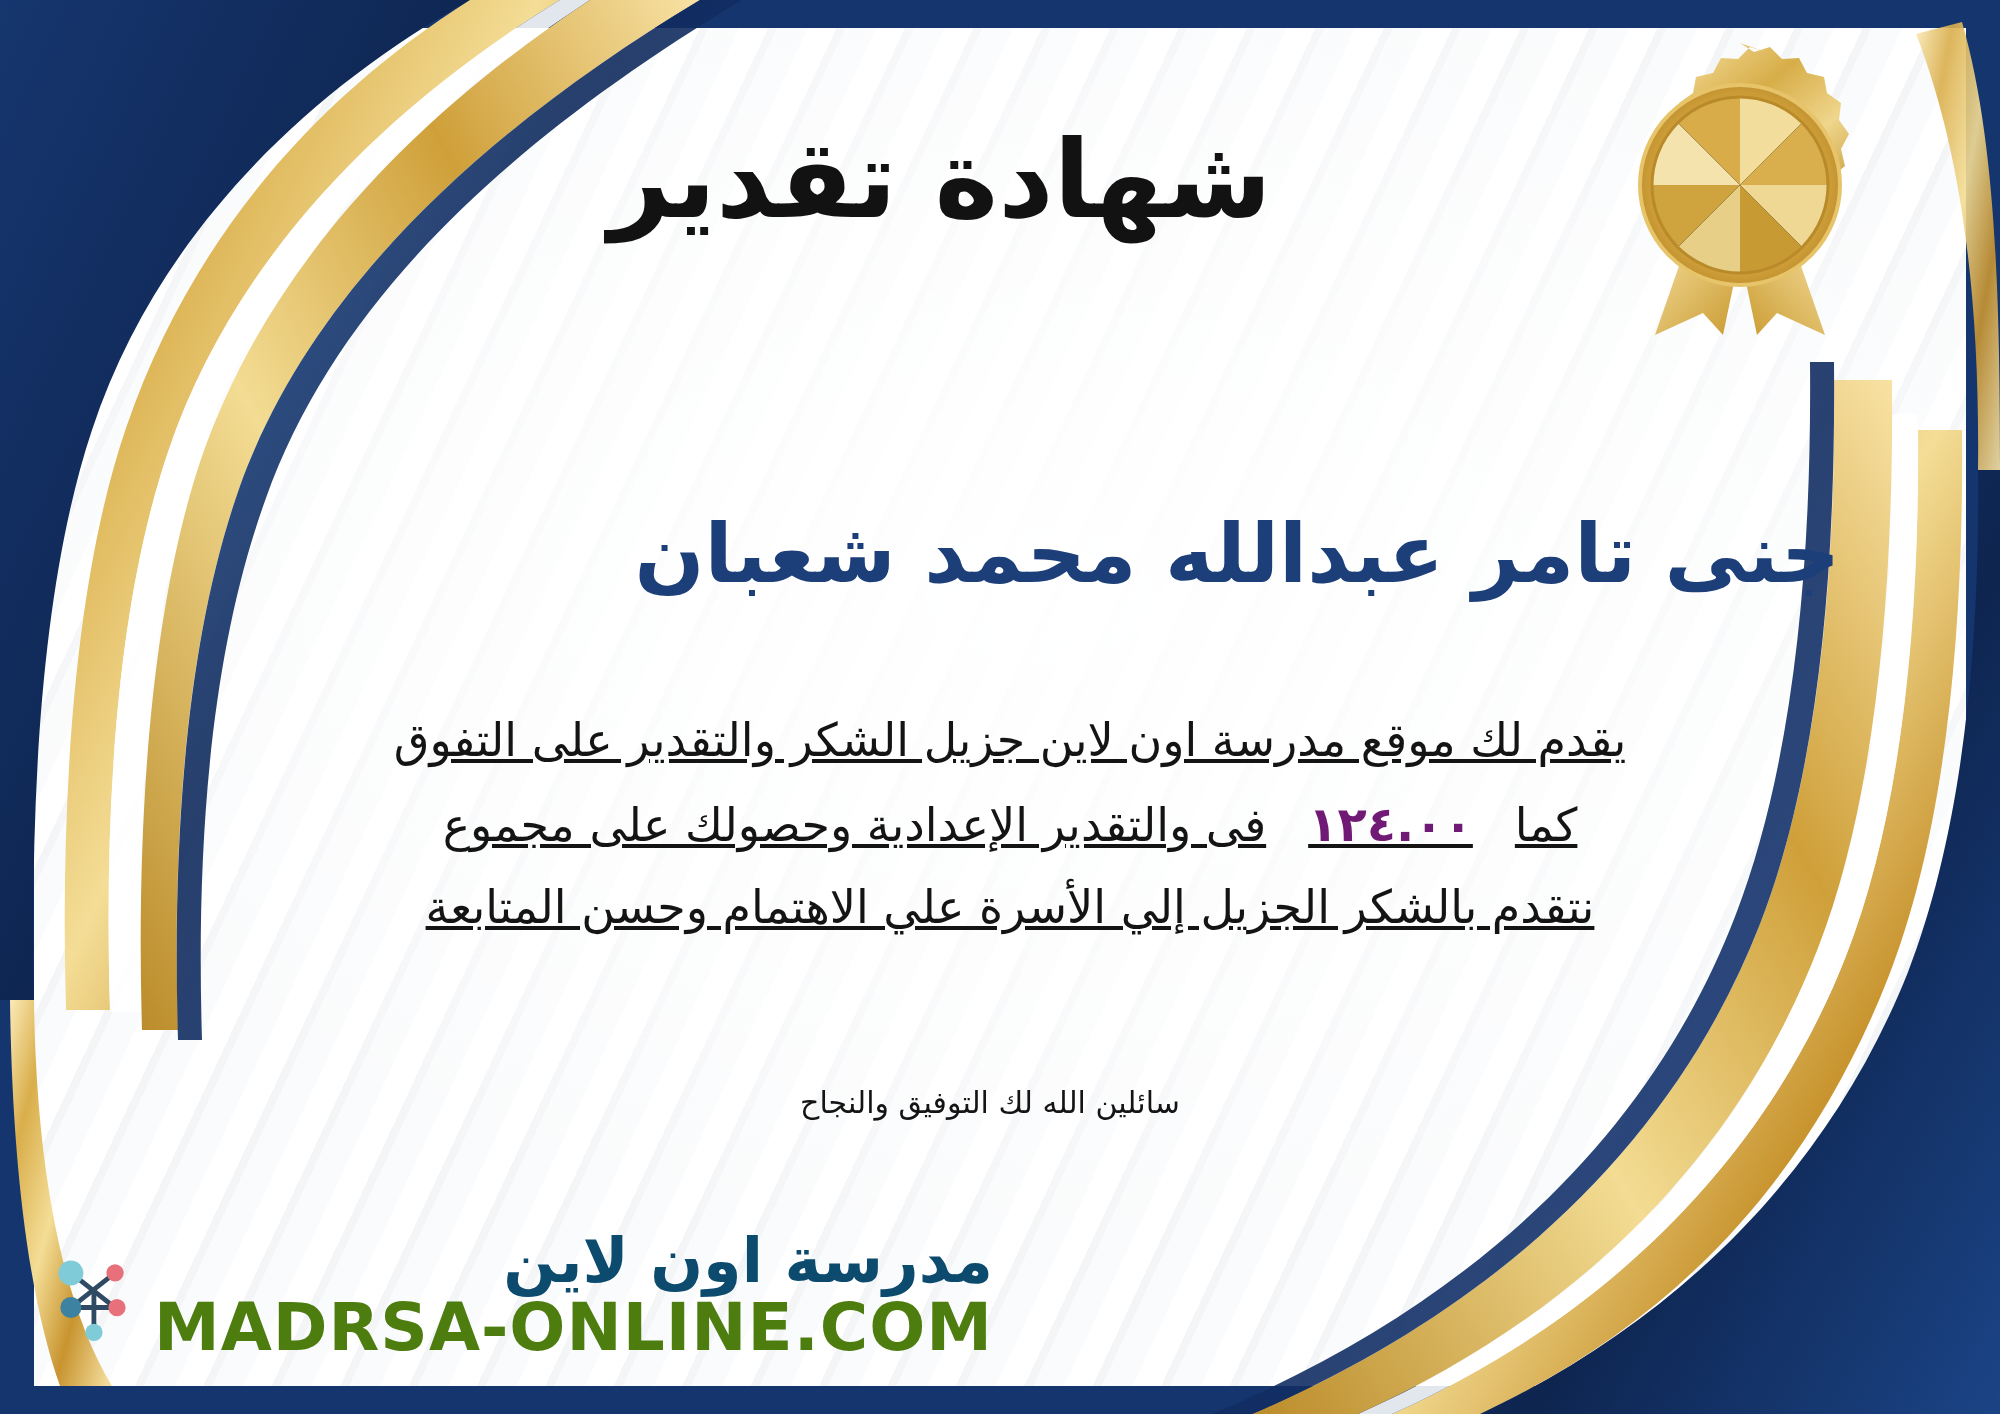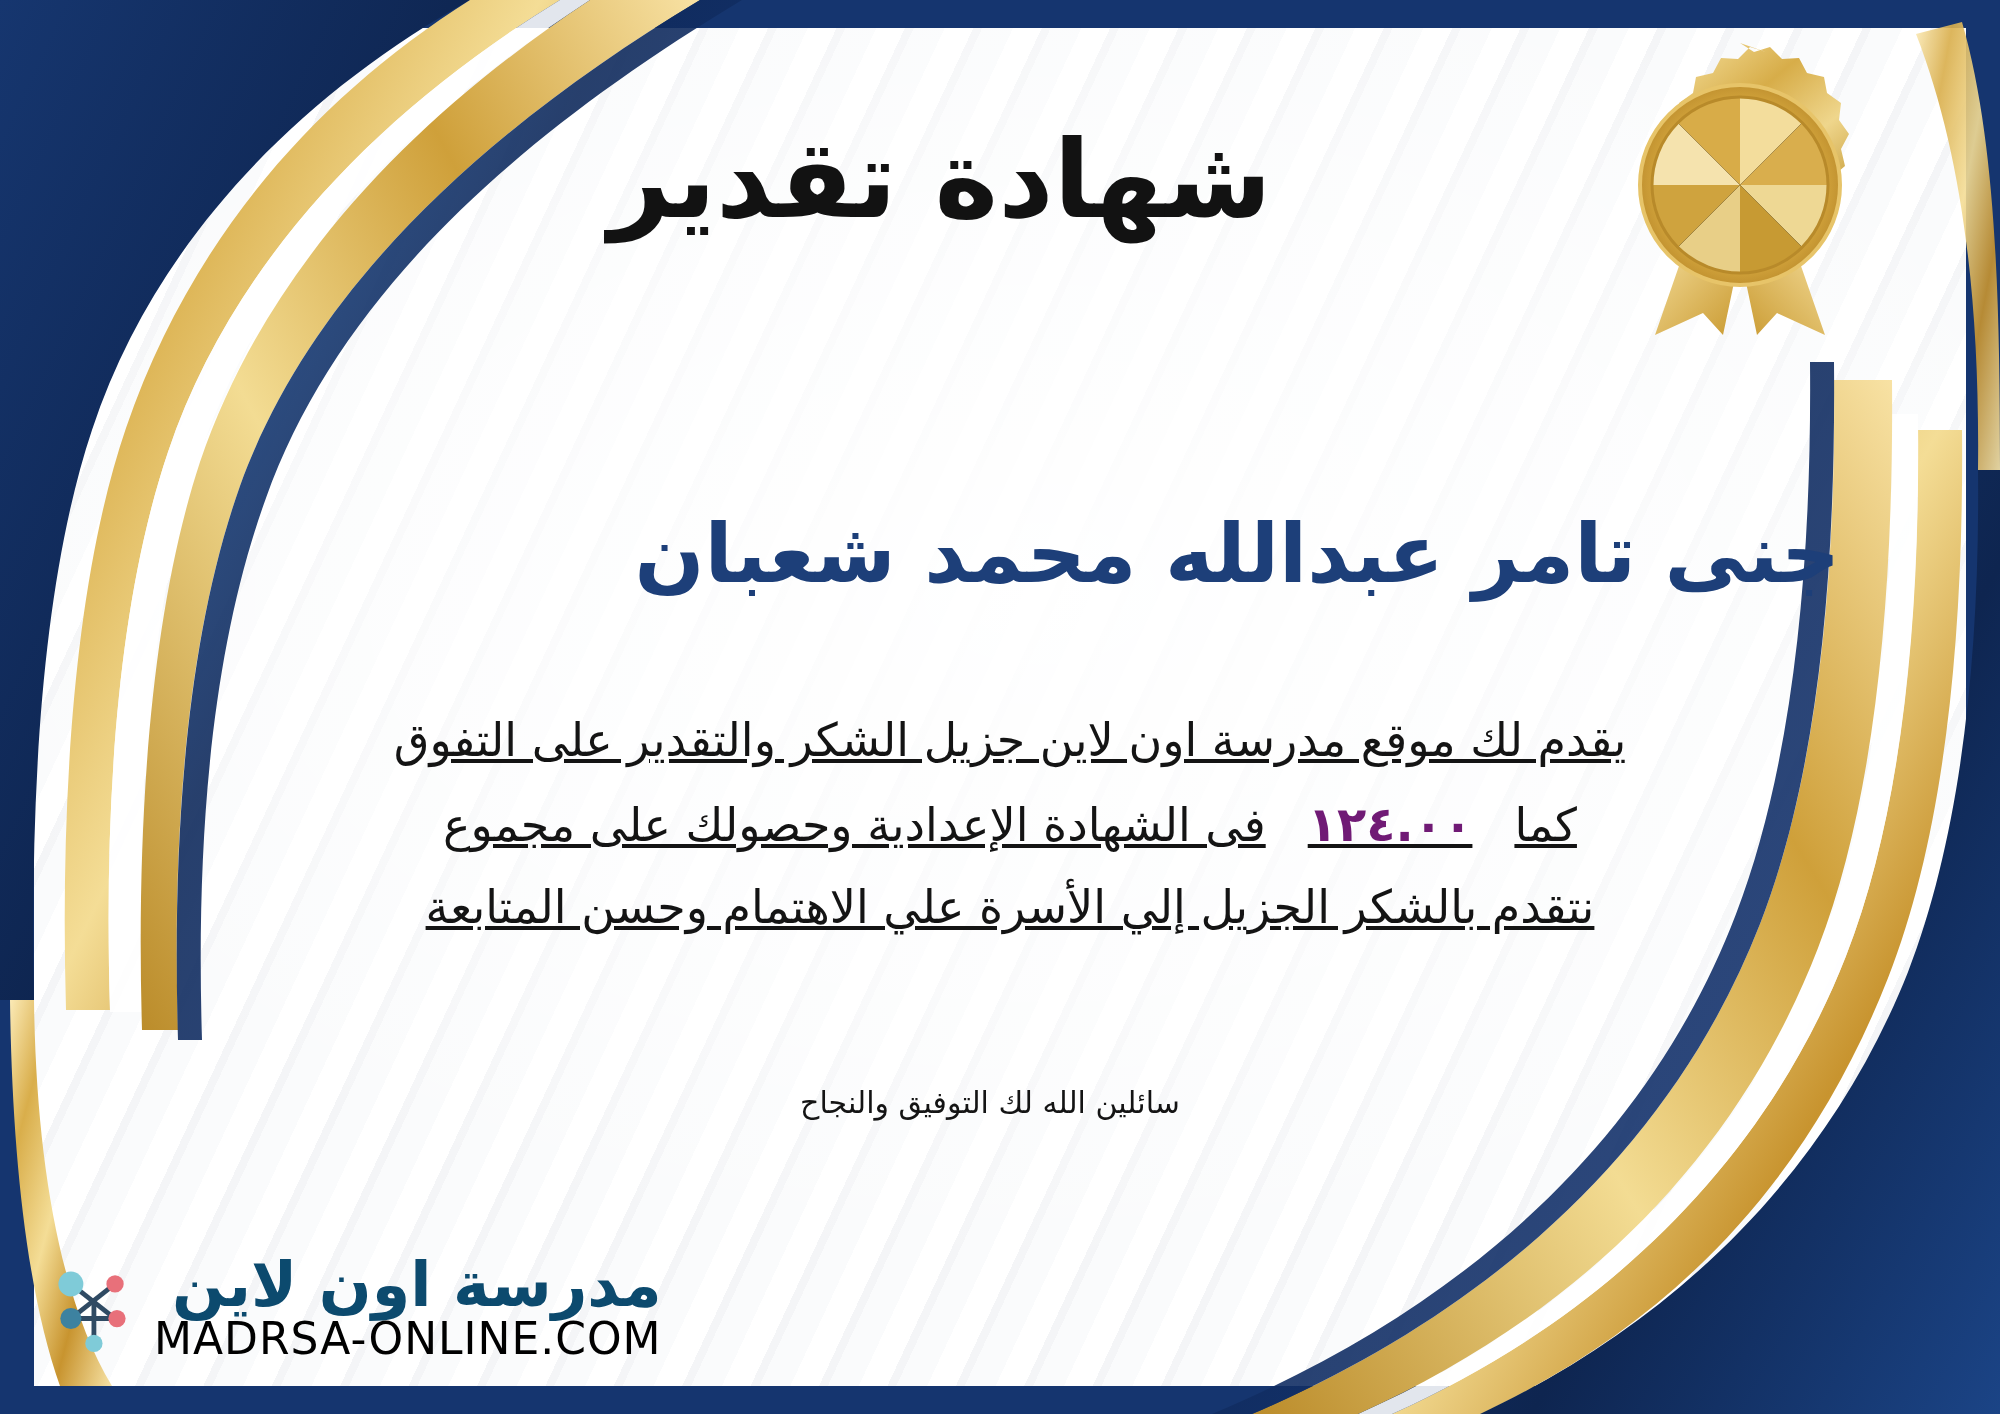--- a/index.html
+++ b/index.html
@@ -99,21 +99,21 @@
     position:absolute;left:44px;bottom:52px;
     display:flex;align-items:center;gap:14px;
     direction:rtl;
   }
   #logo-text{display:flex;flex-direction:column;align-items:flex-start;}
   #logo-ar{
     font-size:62px;font-weight:700;color:#0c4a6e;line-height:1.02;
     letter-spacing:-1px;
   }
   #logo-en{
-    font-size:44px;font-weight:400;color:#000000;line-height:1.05;
+    font-size:66px;font-weight:700;color:#4d7c0f;line-height:1.05;
     letter-spacing:1px;font-family:"DejaVu Sans","Liberation Sans",sans-serif;
     direction:ltr;
   }
   #logo-mark{width:96px;height:96px;flex:0 0 auto;}
 </style>
 </head>
 <body>
 
 <div id="cert">
 
@@ -232,21 +232,21 @@
 
   <div id="content">
 
     <div id="title">شهادة تقدير</div>
 
     <div id="student-name">جنى تامر عبدالله محمد شعبان</div>
 
     <div id="body-block">
       <span class="body-line">يقدم لك موقع مدرسة اون لاين جزيل الشكر  والتقدير على التفوق</span>
       <span class="body-line">
-        <span>كما</span><span class="grade">١٢٤.٠٠</span><span>فى الشهادة الإعدادية وحصولك على مجموع</span>
+        <span>كما</span><span class="grade">١٢٤.٠٠</span><span>فى والتقدير الإعدادية وحصولك على مجموع</span>
       </span>
       <span class="body-line">نتقدم  بالشكر الجزيل إلي الأسرة علي الاهتمام وحسن المتابعة</span>
     </div>
 
     <div id="closing">سائلين الله لك التوفيق  والنجاح</div>
   </div>
 
   <div id="logo">
     <div id="logo-text">
       <div id="logo-ar">مدرسة اون لاين</div>

